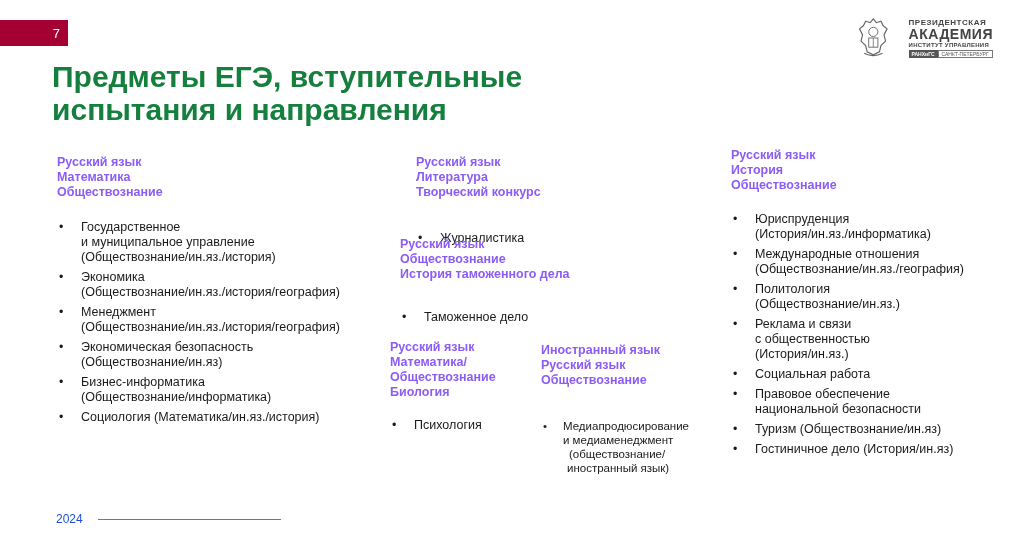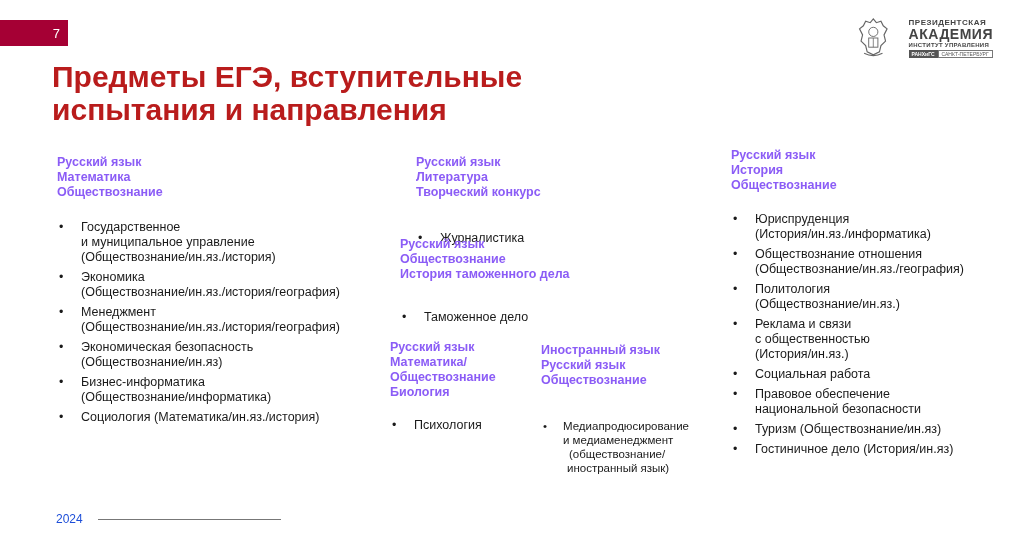--- a/index.html
+++ b/index.html
@@ -7,21 +7,21 @@
     body { position: relative; font-family: "Liberation Sans", sans-serif; color: #1a1a1a; }
 
     .page-tab {
       position: absolute; left: 0; top: 20px; width: 68px; height: 26px;
       background: #a50034; color: #fff; font-size: 13px;
       display: flex; align-items: center; justify-content: flex-end; padding-right: 8px;
     }
 
     .title {
       position: absolute; left: 52px; top: 60px; width: 560px;
-      font-size: 30px; font-weight: bold; line-height: 33px; color: #b91c1c;
+      font-size: 30px; font-weight: bold; line-height: 33px; color: #15803d;
     }
 
     .logo {
       position: absolute; left: 858px; top: 8px; width: 135px; height: 60px;
       display: flex; align-items: center; gap: 20px; justify-content: space-between;
     }
     .logo .emblem { width: 40px; height: 56px; }
     .logo .text { display: flex; flex-direction: column; color: #444; }
     .logo .t1 { font-size: 8px; font-weight: bold; letter-spacing: 0.5px; }
     .logo .t2 { font-size: 14px; font-weight: bold; line-height: 15px; letter-spacing: 0.5px; }
@@ -166,21 +166,21 @@
     <div>Русский язык</div>
     <div>История</div>
     <div>Обществознание</div>
   </div>
   <ul class="items" style="margin-top:19px;">
     <li>
       <div>Юриспруденция</div>
       <div>(История/ин.яз./информатика)</div>
     </li>
     <li>
-      <div>Обществознание отношения</div>
+      <div>Международные отношения</div>
       <div>(Обществознание/ин.яз./география)</div>
     </li>
     <li>
       <div>Политология</div>
       <div>(Обществознание/ин.яз.)</div>
     </li>
     <li>
       <div>Реклама и связи</div>
       <div>с общественностью</div>
       <div>(История/ин.яз.)</div>

